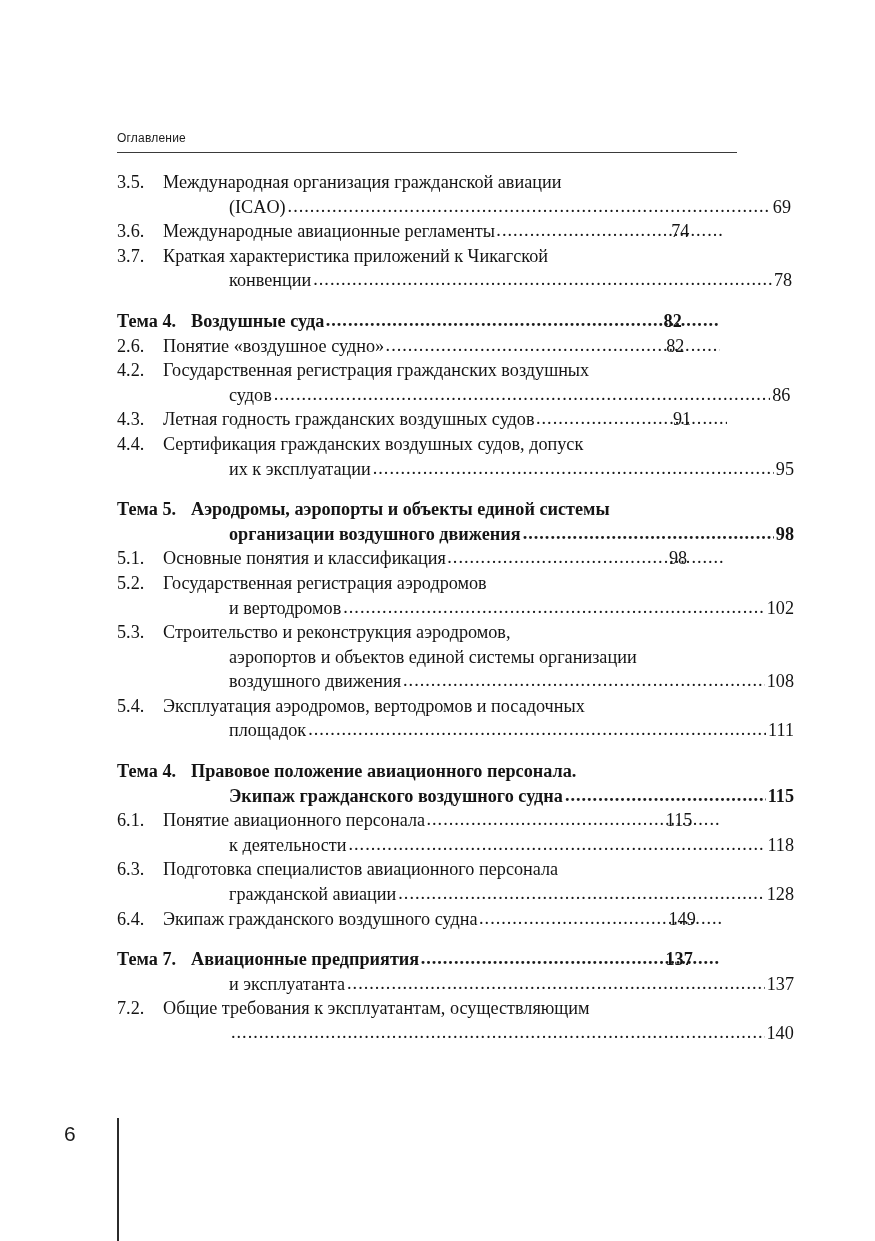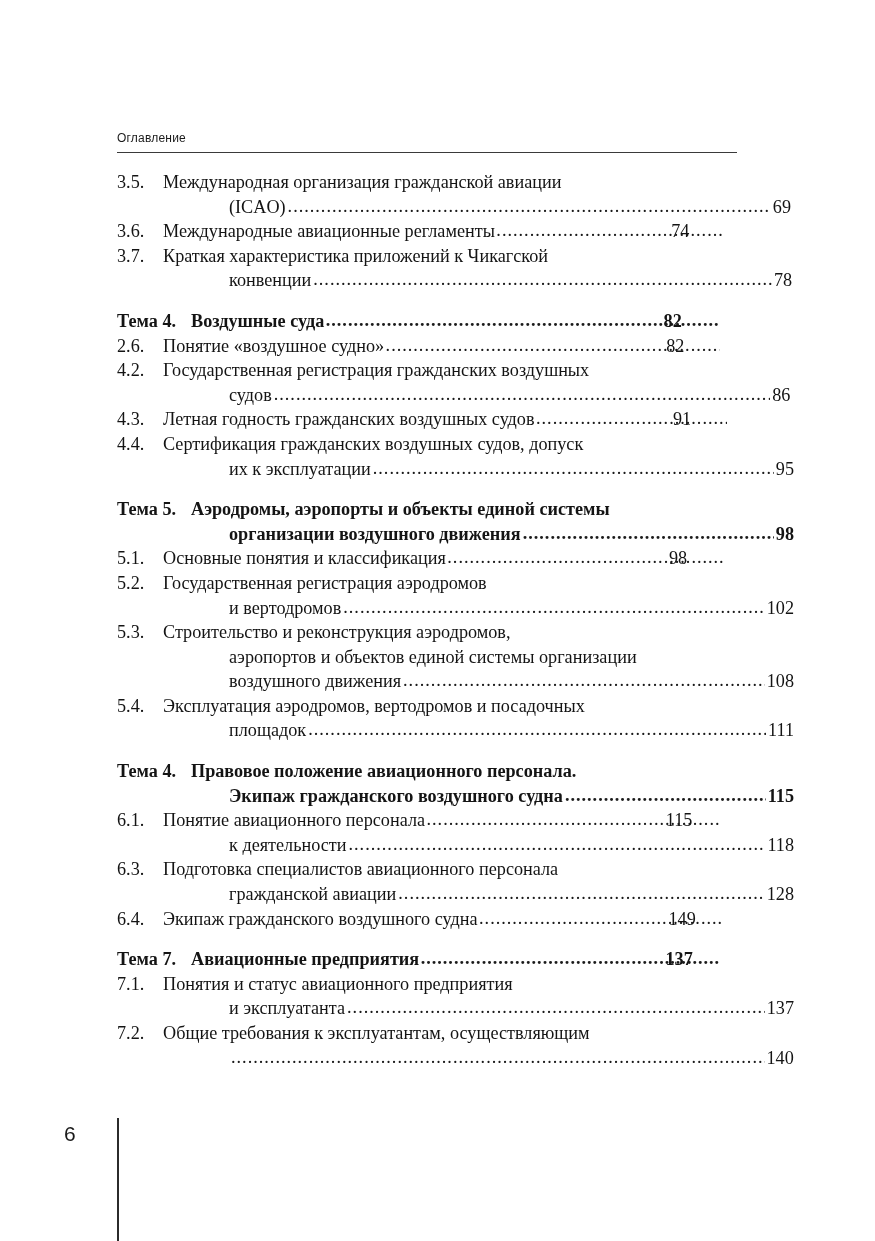--- a/index.html
+++ b/index.html
@@ -319,23 +319,20 @@
       </div>
       <div class="group spaced">
         <div class="entry theme sub">
           <div class="row">
             <span class="label"><span class="num" style="width: 74px;">Тема 7.</span>Авиационные предприятия</span>
             <span class="leaders">............................................................................................................................................</span>
             <span class="pageno pn-right pw-38">137</span>
           </div>
         </div>
         <div class="entry sub">
-          <div class="row">
-            <span class="label"><span class="num">7.1.</span>Понятия и статус авиационного предприятия</span>
-          </div>
           <div class="row cont">
             <span class="label">и эксплуатанта</span>
             <span class="leaders">............................................................................................................................................</span>
             <span class="pageno pn-right pw-38">137</span>
           </div>
         </div>
         <div class="entry sub">
           <div class="row">
             <span class="label"><span class="num">7.2.</span>Общие требования к эксплуатантам, осуществляющим</span>
           </div>

